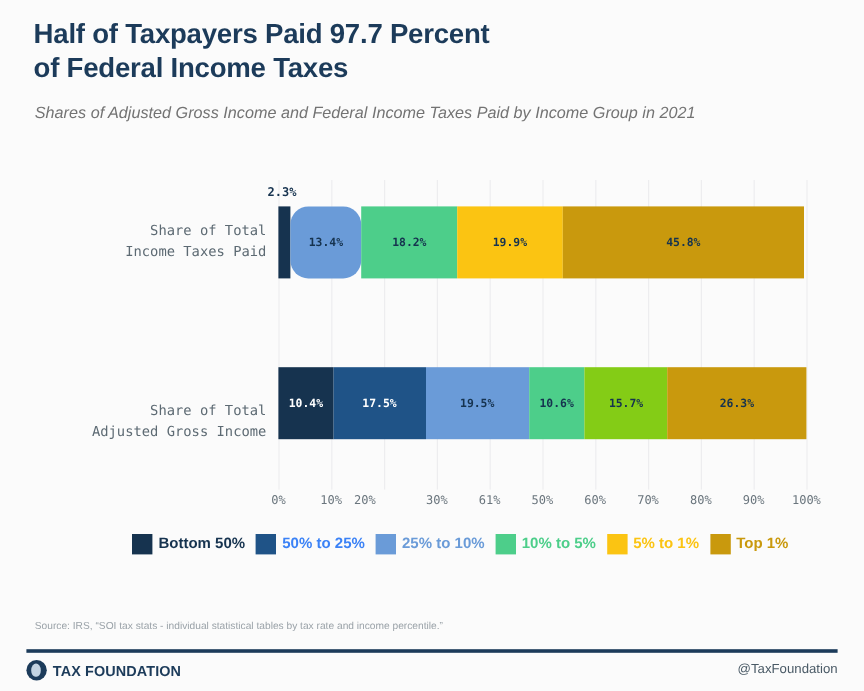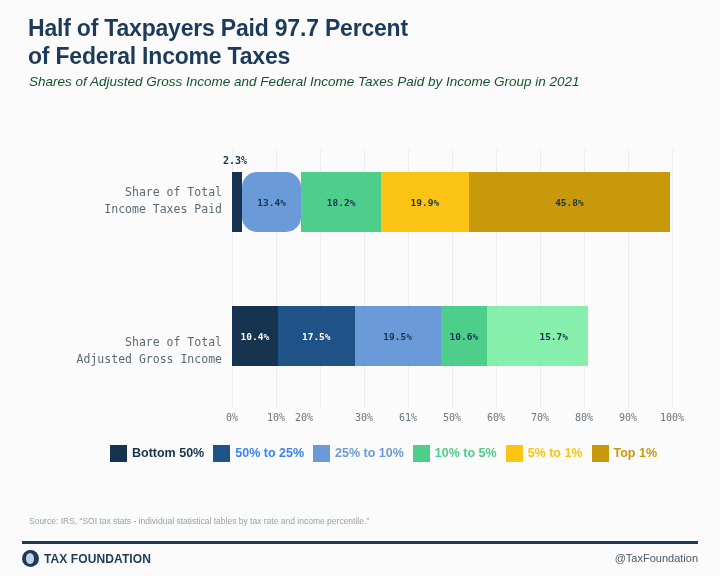--- a/index.html
+++ b/index.html
@@ -15,23 +15,23 @@
     background:#fbfbfb;
   }
   
   .title{
     position:absolute;left:28px;top:14px;width:600px;
     font-size:23px;font-weight:bold;line-height:1.22;
     color:#1c3b5a;letter-spacing:-0.2px;
   }
   .title .l2{display:block;}
   .subtitle{
-    position:absolute;left:29px;top:72px;width:640px;
+    position:absolute;left:29px;top:84px;width:640px;
     font-size:13.5px;font-style:italic;line-height:1.42;
-    color:#14532d;
+    color:#737373;
   }
   
   #plot{
     position:absolute;left:232px;top:150px;width:440px;height:258px;
   }
   .gridline{
     position:absolute;top:0;bottom:0;width:1px;background:#ededef;
   }
   .barrow{position:absolute;left:0;width:100%;}
   .bar{position:absolute;left:0;top:0;height:100%;display:flex;}
@@ -128,21 +128,22 @@
           <div class="seg" style="width: 201.52px; background: rgb(201, 153, 13); color: rgb(22, 51, 79);">45.8%</div>
         </div>
       </div>
       <div class="outside-label" style="left: -9px; top: 5px; color: rgb(22, 51, 79);">2.3%</div>
       <div class="barrow" style="top: 156px; height: 60px;">
         <div class="bar">
           <div class="seg" style="width: 45.76px; background: rgb(22, 51, 79); color: rgb(255, 255, 255);">10.4%</div>
           <div class="seg" style="width: 77px; background: rgb(31, 83, 135); color: rgb(255, 255, 255);">17.5%</div>
           <div class="seg" style="width: 85.8px; background: rgb(106, 155, 216); color: rgb(22, 51, 79);">19.5%</div>
           <div class="seg" style="width: 46.64px; background: rgb(77, 206, 138); color: rgb(22, 51, 79);">10.6%</div>
-          <div class="seg" style="width: 69.08px; background: #86efac; color: rgb(22, 51, 79); padding-left: 32px;">15.7%</div>
+          <div class="seg" style="width: 69.08px; background: #84cc16; color: rgb(22, 51, 79);">15.7%</div>
+          <div class="seg" style="width: 115.72px; background: rgb(201, 153, 13); color: rgb(22, 51, 79);">26.3%</div>
         </div>
       </div>
     </div>
 
   <div id="legend">
       <div class="legitem">
         <div class="swatch" style="background: rgb(22, 51, 79);"></div>
         <div class="legtext" style="color: rgb(22, 51, 79);">Bottom 50%</div>
       </div>
       <div class="legitem">

